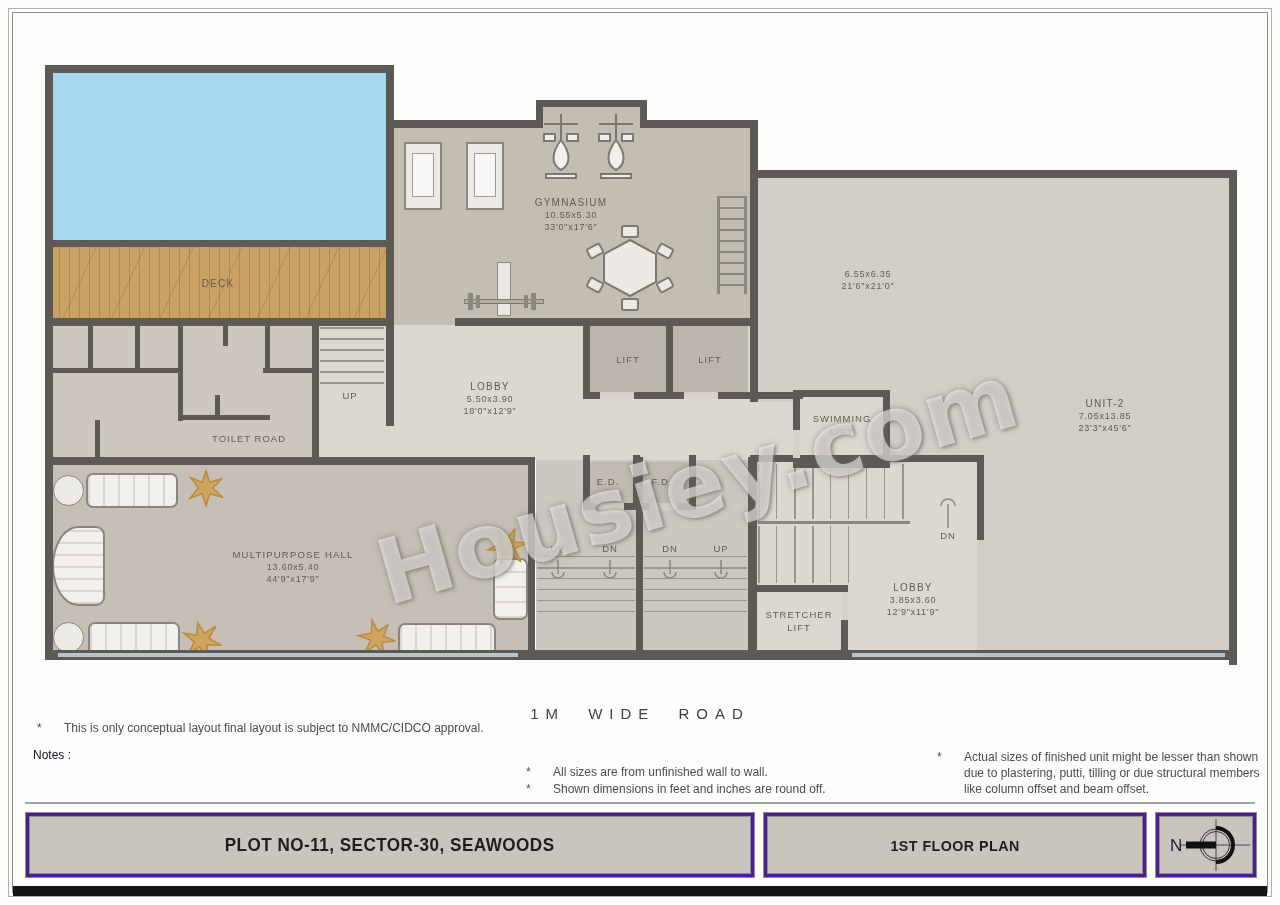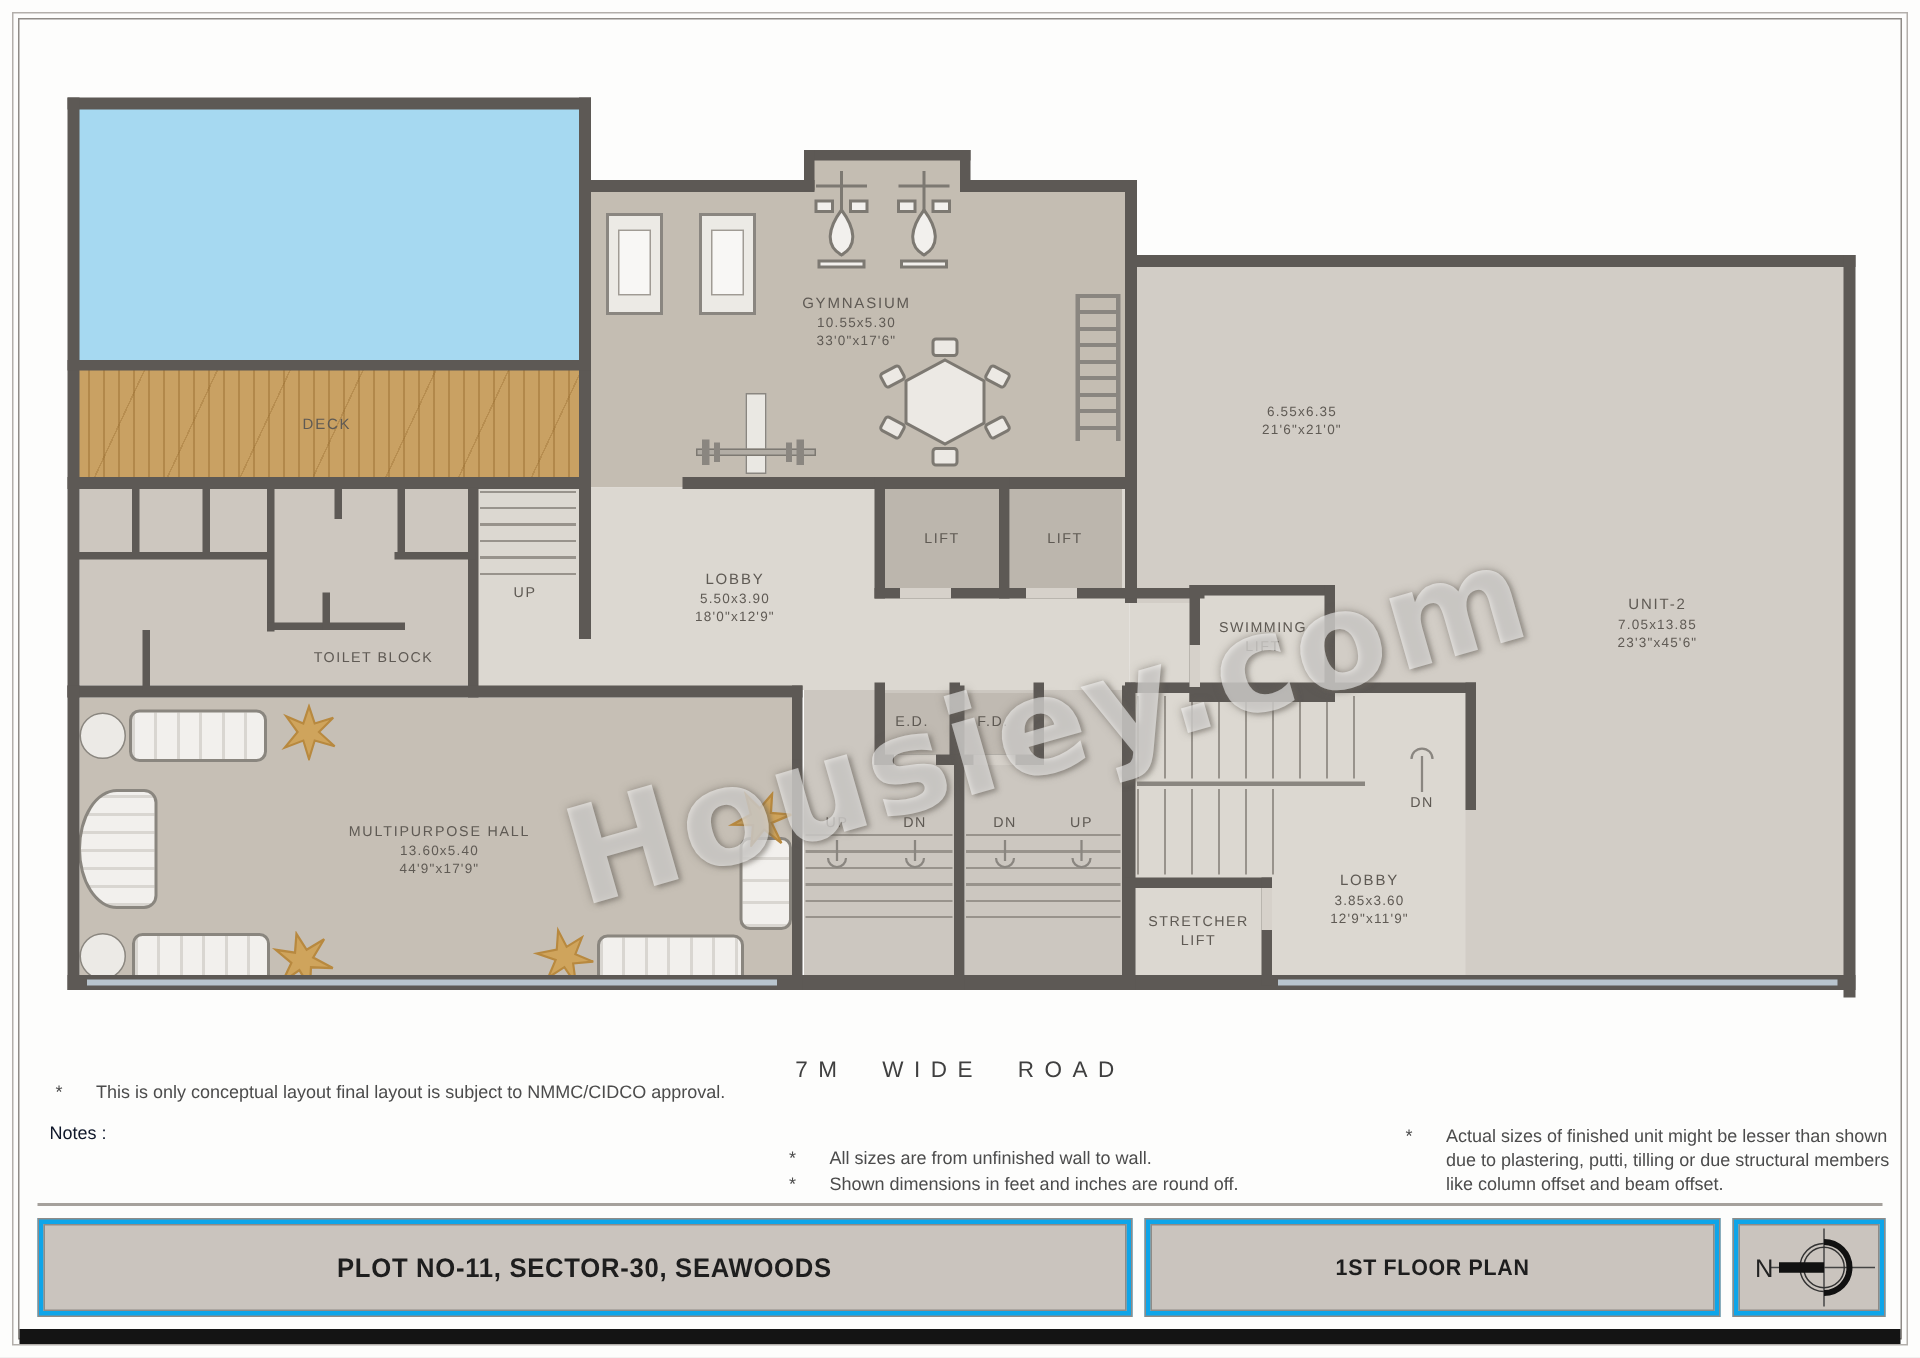--- a/index.html
+++ b/index.html
@@ -58,21 +58,21 @@
   .plate{position:absolute;background:#8a8680;}
   
   #road{position:absolute;left:420px;top:705px;width:440px;text-align:center;font-size:15px;
         letter-spacing:7px;word-spacing:12px;color:#3f3f3f;}
   .note-head{position:absolute;font-size:12px;color:#0f172a;}
   .nrow{position:absolute;font-size:12px;color:#4c4c4c;white-space:nowrap;}
   .ast{display:inline-block;width:27px;padding-left:4px;}
   .noast{padding-left:31px;}
   .sep{position:absolute;background:#a5a19c;}
   
-  .tbox{position:absolute;border:1px solid #8f8b87;padding:3px;background:#0ea5e9;box-sizing:border-box;}
+  .tbox{position:absolute;border:1px solid #8f8b87;padding:3px;background:#4c1d95;box-sizing:border-box;}
   .tbox>div{width:100%;height:100%;background:var(--title_fill,#cac4be);border:1px solid #8f8b87;
         box-sizing:border-box;display:flex;align-items:center;justify-content:center;}
   .ttext{font-weight:bold;color:#1e1e1e;letter-spacing:.5px;transform:scaleX(.95);}
   .blackbar{position:absolute;background:#141414;}
   
   #wm{position:absolute;left:368px;top:440px;width:600px;transform:rotate(-16deg);
       font-family:"DejaVu Sans",sans-serif;font-weight:bold;font-size:90px;letter-spacing:2px;
       color:rgba(255,255,255,.55);
       text-shadow:0 0 6px rgba(105,100,93,.55),2px 2px 3px rgba(105,100,93,.4);
       pointer-events:none;z-index:50;}
@@ -255,21 +255,21 @@
     <div class="rn">LOBBY</div>
     <div class="rd">5.50x3.90</div>
     <div class="rd">18'0"x12'9"</div>
   </div>
   <div class="small-lab" style="left:598px;top:354px;width:60px">LIFT</div>
   <div class="small-lab" style="left:680px;top:354px;width:60px">LIFT</div>
   <div class="small-lab" style="left:802px;top:412px;width:80px;line-height:13px">SWIMMING LIFT</div>
   <div class="small-lab" style="left:758px;top:608px;width:82px;line-height:13px">STRETCHER LIFT</div>
   <div class="small-lab" style="left:588px;top:476px;width:40px">E.D.</div>
   <div class="small-lab" style="left:642px;top:476px;width:40px">F.D.</div>
-  <div class="small-lab" style="left:189px;top:433px;width:120px">TOILET BLOCK</div>
+  <div class="small-lab" style="left:189px;top:433px;width:120px">TOILET ROAD</div>
   <div class="rlabel" style="left:228px;top:548px;width:130px">
     <div class="rn" style="font-size:9.5px">MULTIPURPOSE HALL</div>
     <div class="rd">13.60x5.40</div>
     <div class="rd">44'9"x17'9"</div>
   </div>
   <div class="rlabel" style="left:853px;top:581px;width:120px">
     <div class="rn">LOBBY</div>
     <div class="rd">3.85x3.60</div>
     <div class="rd">12'9"x11'9"</div>
   </div>
@@ -289,21 +289,21 @@
   <svg class="abs" style="left:663px;top:560px" width="14" height="24" viewBox="0 0 14 24">
       <path d="M7 0 V14 M1 12 a6 6 0 0 0 12 0" fill="none" stroke="#8a8680" stroke-width="1.5"></path>
     </svg>
   <svg class="abs" style="left:714px;top:560px" width="14" height="24" viewBox="0 0 14 24">
       <path d="M7 0 V14 M1 12 a6 6 0 0 0 12 0" fill="none" stroke="#8a8680" stroke-width="1.5"></path>
     </svg>
   <svg class="abs" style="left:939px;top:494px" width="18" height="34" viewBox="0 0 18 34">
       <path d="M9 34 V10 M2 12 a7 7 0 0 1 14 0" fill="none" stroke="#8a8680" stroke-width="1.5"></path>
     </svg>
 
-  <div id="road">7M WIDE ROAD</div>
+  <div id="road">1M WIDE ROAD</div>
 
   <div class="note-head" style="left:33px;top:748px">Notes :</div>
   <div class="nrow" style="left:33px;top:721px">
     <span class="ast">*</span><span>This is only conceptual layout final layout is subject to NMMC/CIDCO approval.</span>
   </div>
   <div class="nrow" style="left:522px;top:765px">
     <span class="ast">*</span><span>All sizes are from unfinished wall to wall.</span>
   </div>
   <div class="nrow" style="left:522px;top:782px">
     <span class="ast">*</span><span>Shown dimensions in feet and inches are round off.</span>

